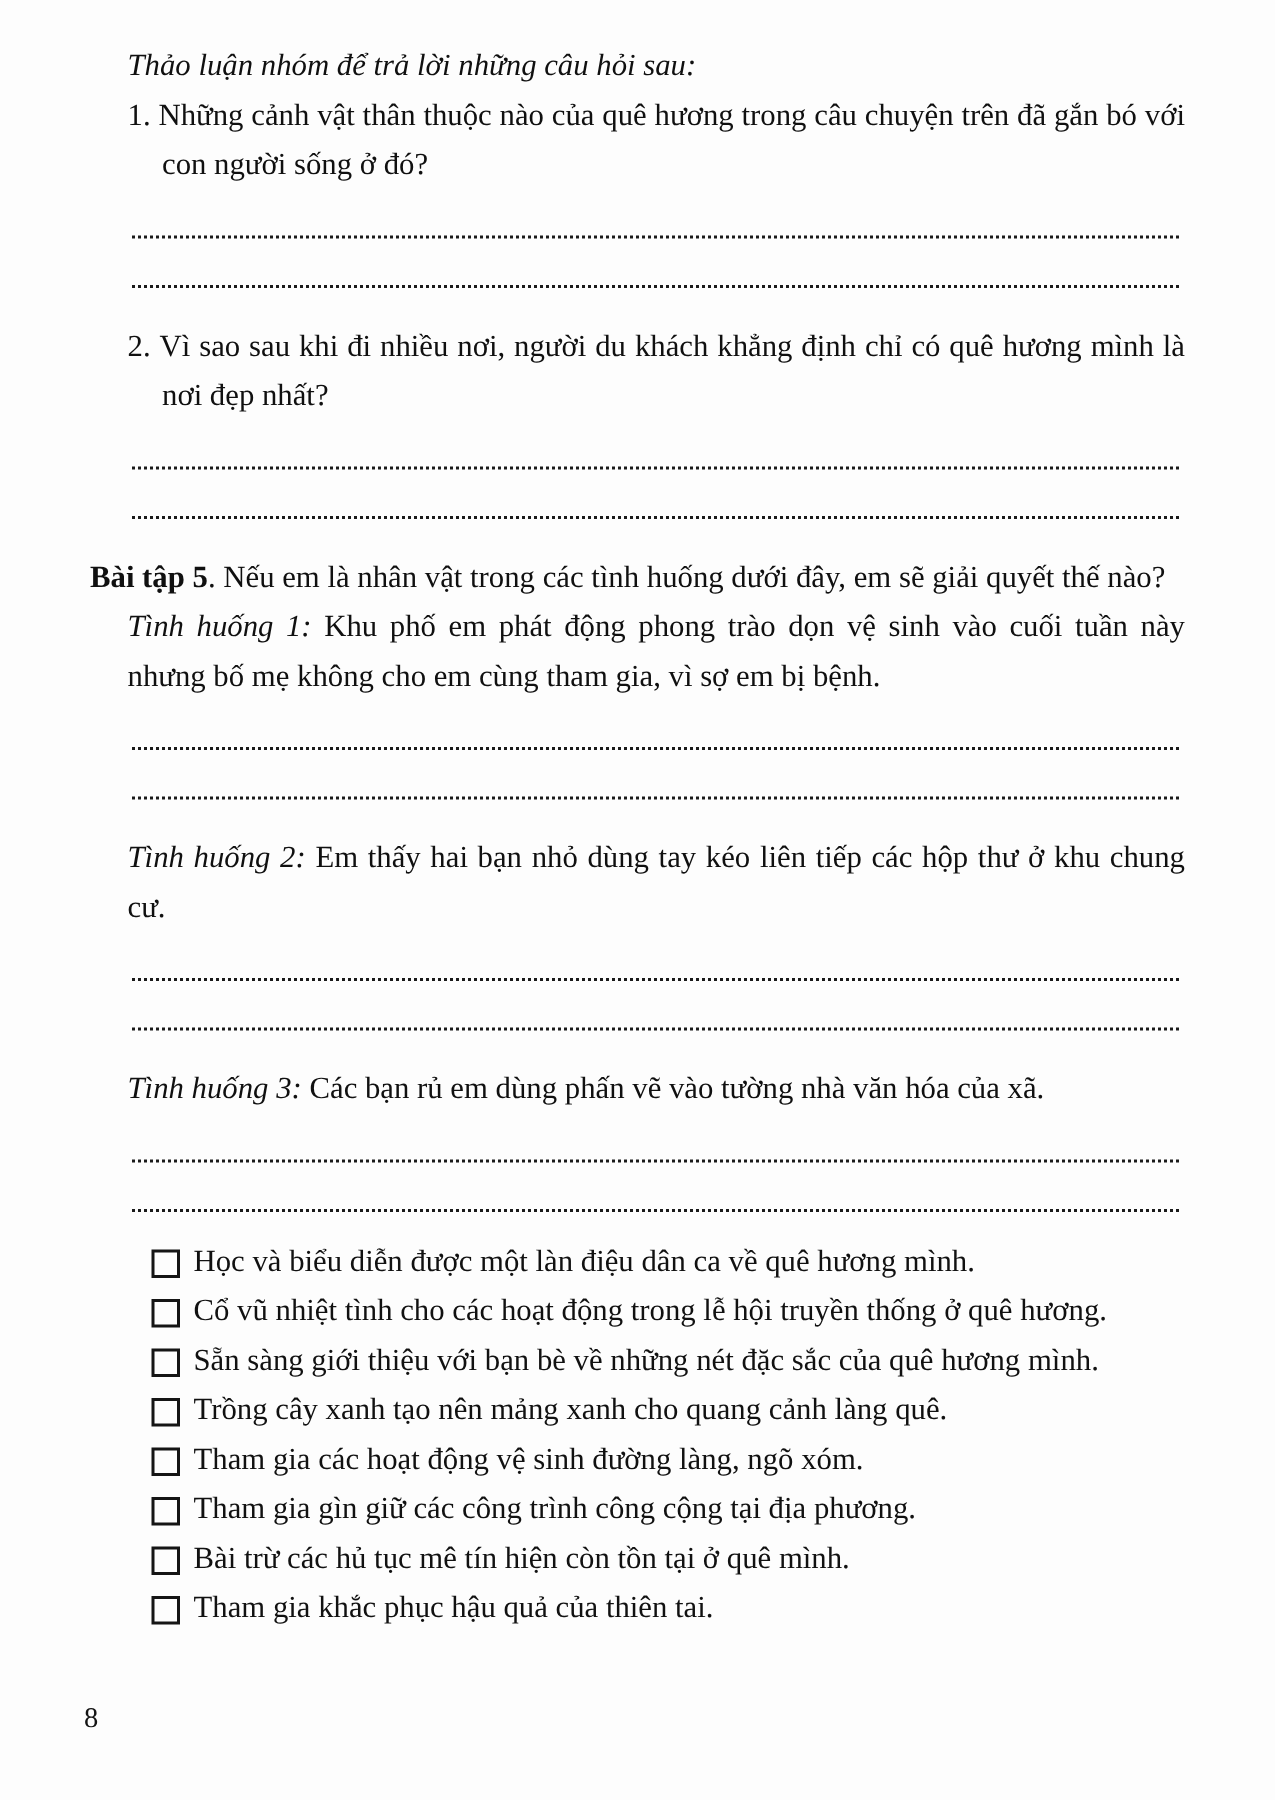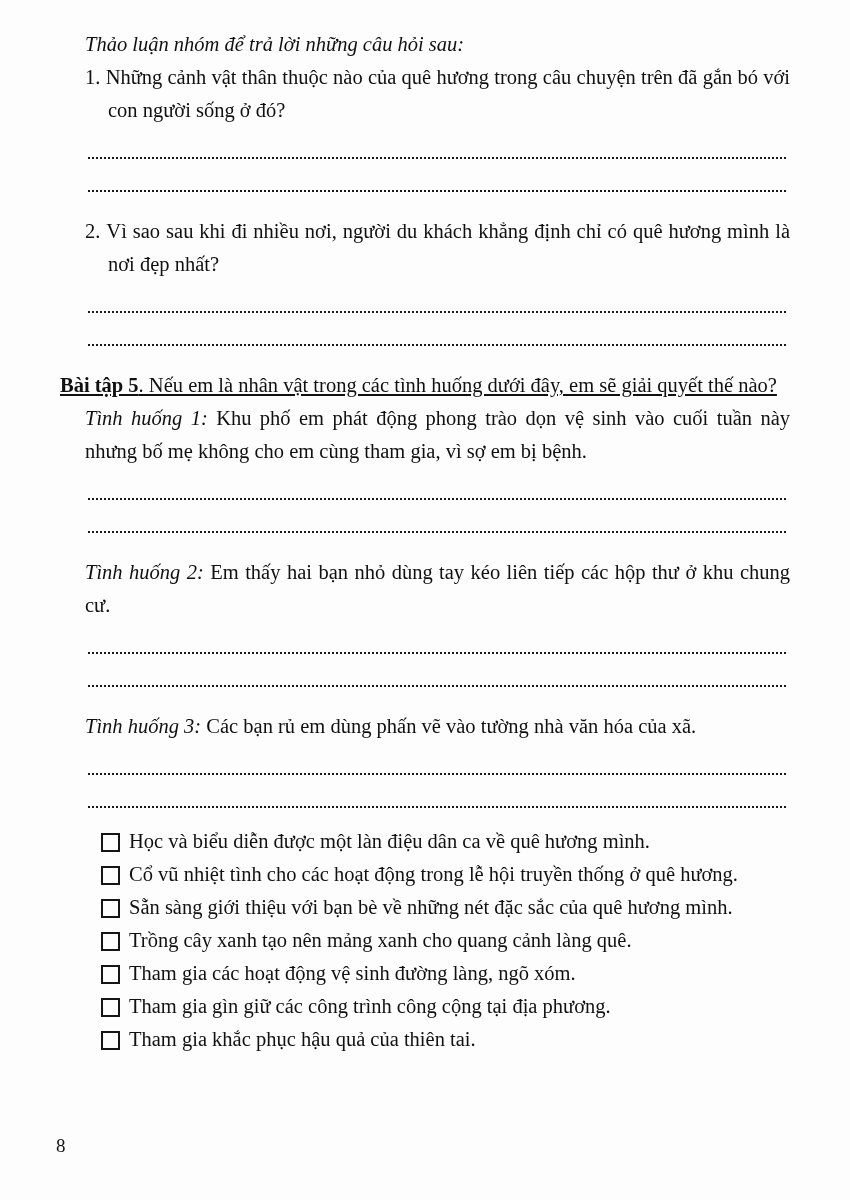--- a/index.html
+++ b/index.html
@@ -44,21 +44,20 @@
     margin-left: 25px;
   }
   .lvl-q {                 
     margin-left: 25px;
     padding-left: 23px;
     text-indent: -23px;
   }
   .lvl-task {              
     margin-left: 0px;
     padding-left: 0px;
-    text-decoration: underline;
   }
   .lvl-sit {               
     margin-left: 25px;
     padding-left: 0px;
   }
 
   
   .rules {
     margin: 0;
   }
@@ -206,19 +205,23 @@
     <li class="cb-item">
       <span class="cb-box"></span>
       <span class="cb-text">Tham gia các hoạt động vệ sinh đường làng, ngõ xóm.</span>
     </li>
     <li class="cb-item">
       <span class="cb-box"></span>
       <span class="cb-text">Tham gia gìn giữ các công trình công cộng tại địa phương.</span>
     </li>
     <li class="cb-item">
       <span class="cb-box"></span>
+      <span class="cb-text">Bài trừ các hủ tục mê tín hiện còn tồn tại ở quê mình.</span>
+    </li>
+    <li class="cb-item">
+      <span class="cb-box"></span>
       <span class="cb-text">Tham gia khắc phục hậu quả của thiên tai.</span>
     </li>
 
   </ul>
 
   <div class="page-number">8</div>
 </div>
 
 </body></html>

